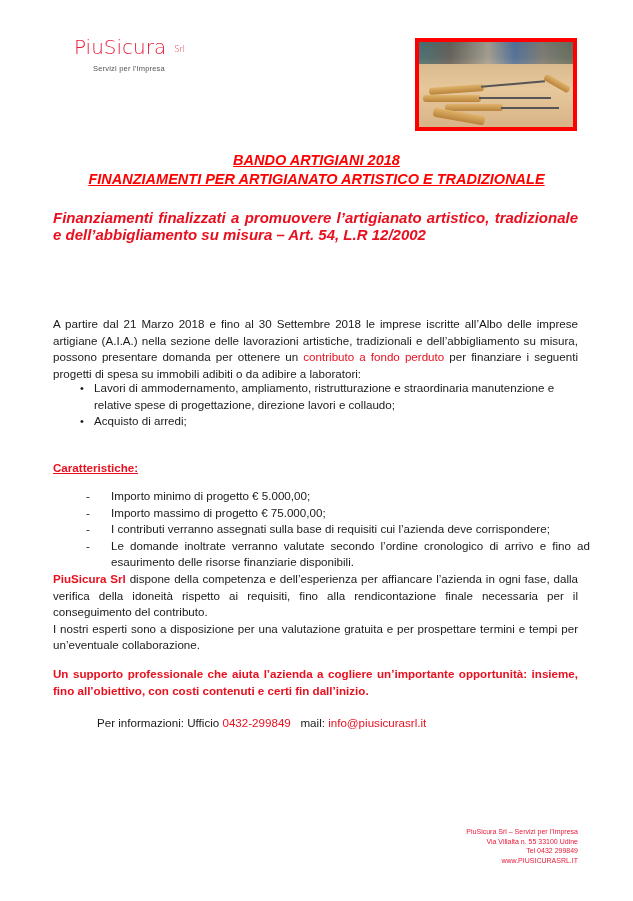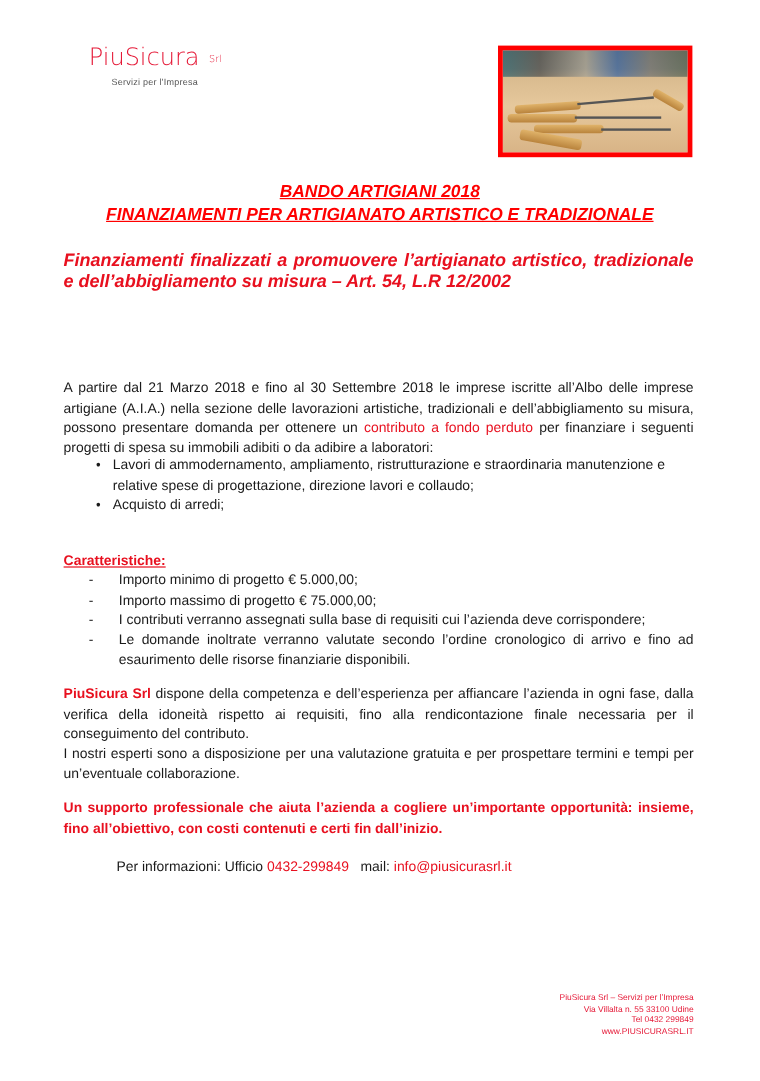--- a/index.html
+++ b/index.html
@@ -40,21 +40,21 @@
       font-style: italic; font-weight: bold; color: #e8101f; font-size: 15px; line-height: 16.8px;
       text-align: justify;
     }
     .subtitle-contrib { color: #e8101f; }
     .ul { text-decoration: underline; }
     .intro { top: 296px; text-align: justify; margin-top: 20px; }
     .bullets { top: 380px; left: 80px; width: 498px; margin: 0; padding: 0; list-style: none; }
     .bullets li { position: relative; padding-left: 14px; }
     .bullets li::before { content: "\2022"; position: absolute; left: 0; top: 0; font-size: 11px; }
     .char-head { top: 460px; color: #e8101f; font-weight: bold; text-decoration: underline; }
-    .dash-list { top: 476px; left: 74px; width: 504px; margin: 0; padding: 0; list-style: none; }
+    .dash-list { top: 476px; left: 74px; width: 504px; margin: 12px; padding: 0; list-style: none; }
     .dash-list li { position: relative; padding-left: 25px; text-align: justify; }
     .dash-list li::before { content: "-"; position: absolute; left: 0; top: 0; }
     .company { top: 571px; text-align: justify; }
     .bold-red { color: #e8101f; font-weight: bold; }
     .closing { top: 666px; text-align: justify; color: #e8101f; font-weight: bold; }
     .contact { top: 715px; margin-left: 44px; }
     .footer {
       position: absolute; right: 55px; top: 827px; text-align: right;
       font-size: 7px; line-height: 9.5px; color: #e51937;
     }

